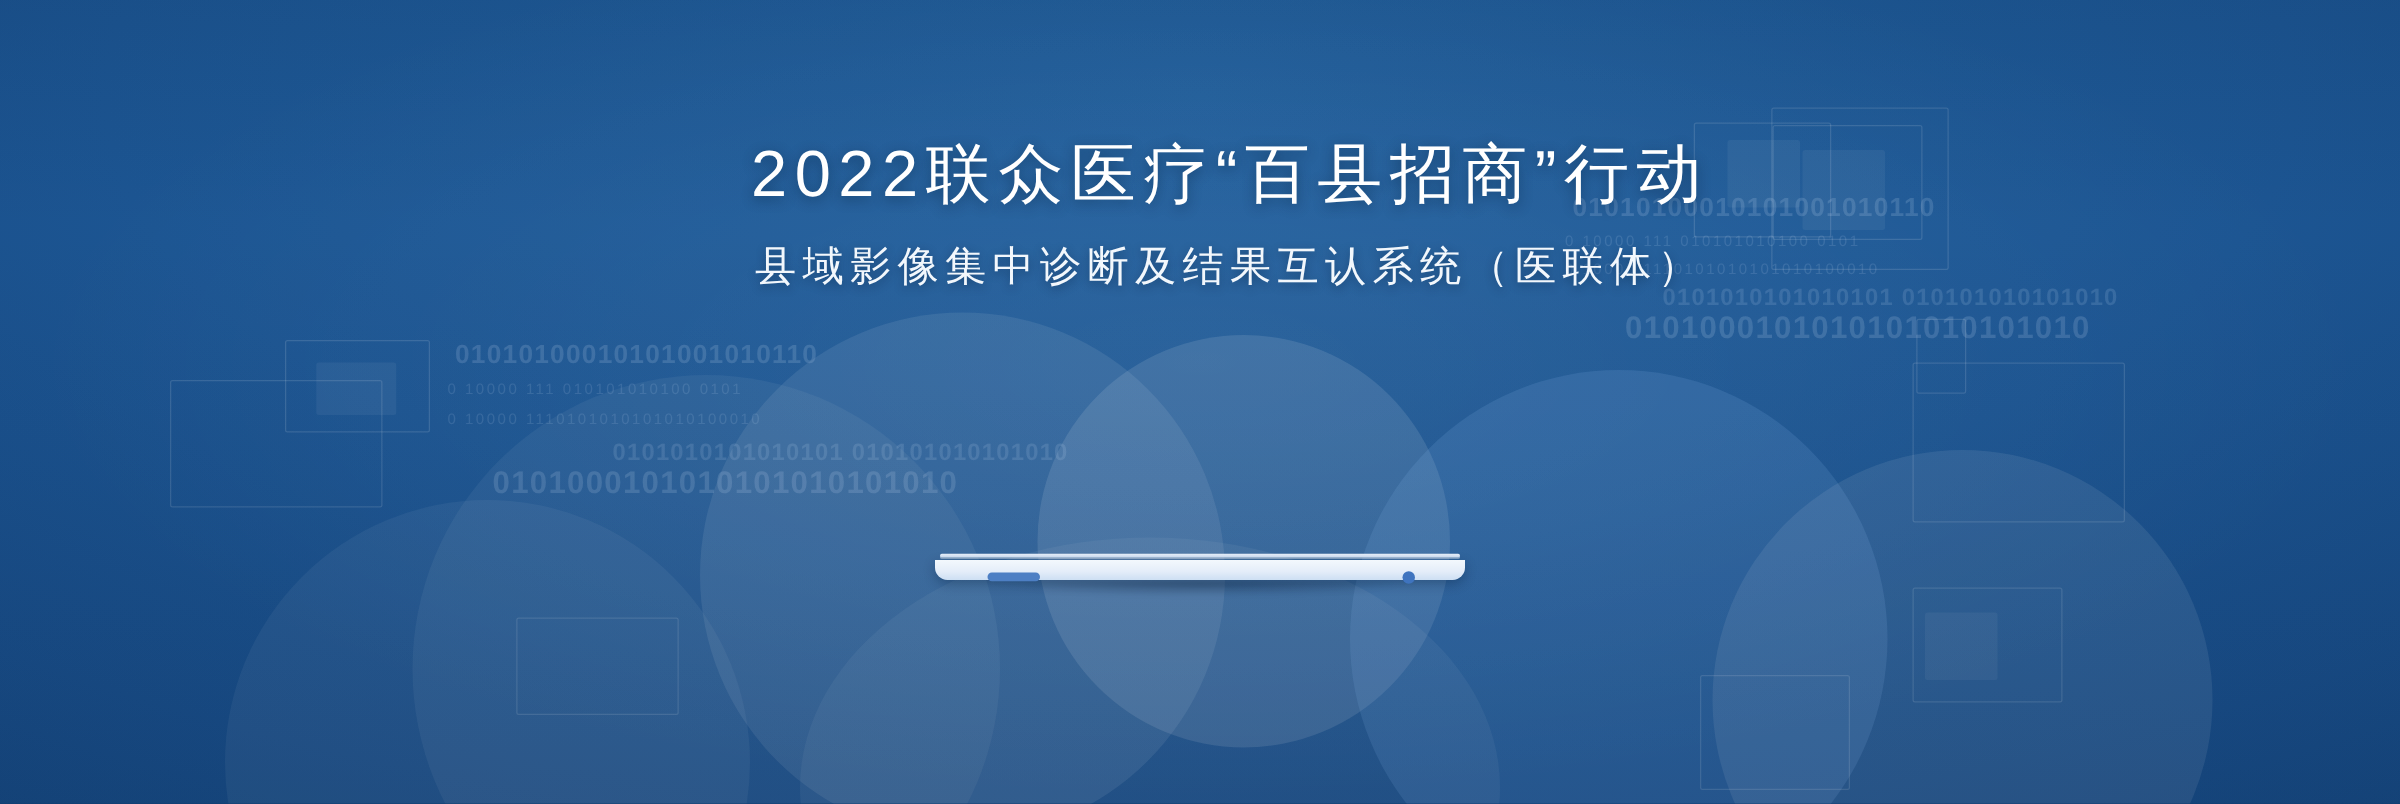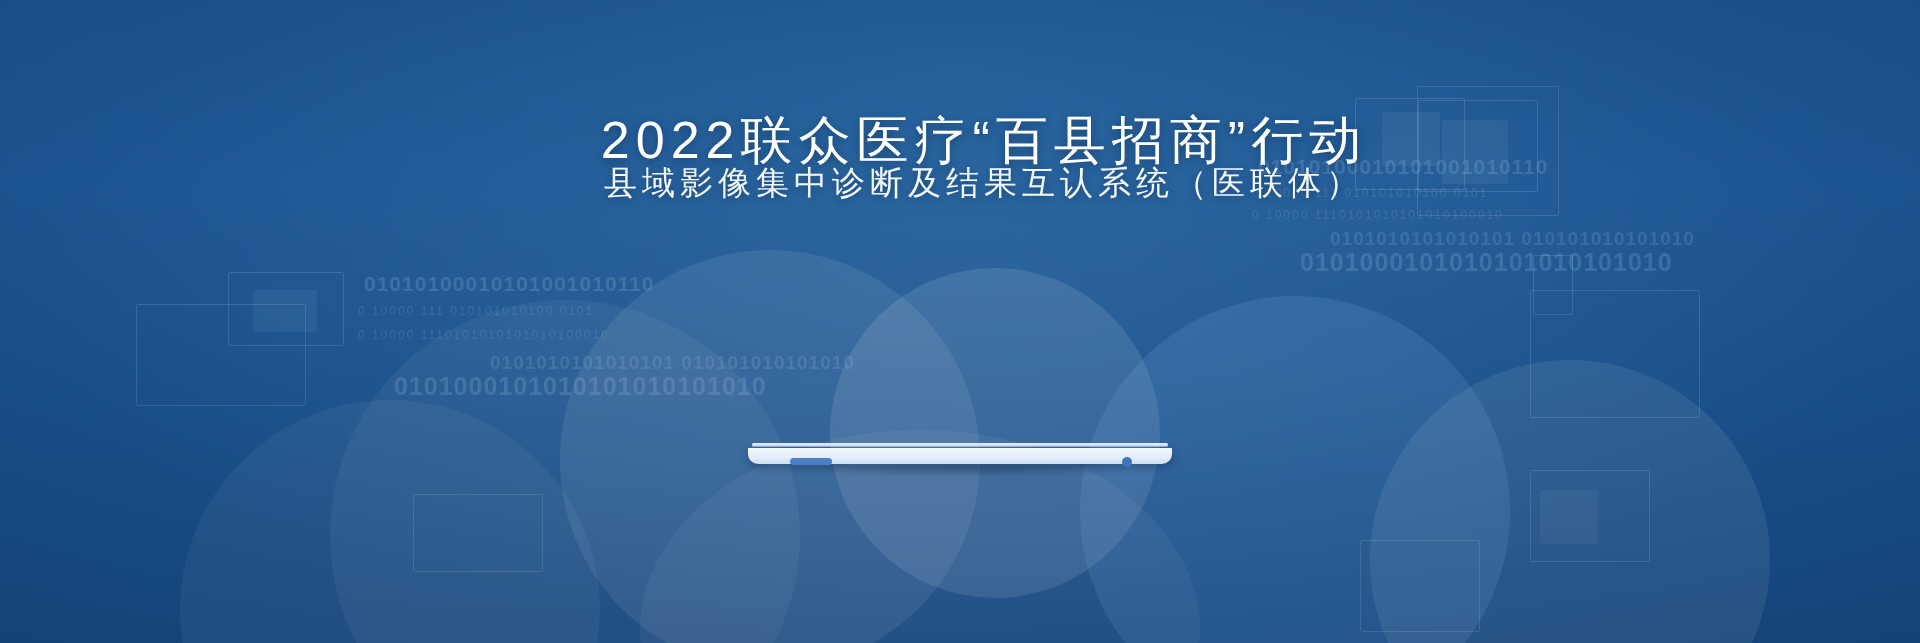--- a/index.html
+++ b/index.html
@@ -86,20 +86,21 @@
     color: #ffffff;
     font-size: 52px;
     line-height: 1;
     font-weight: 400;
     letter-spacing: 6px;
     text-shadow: 0 2px 10px rgba(4,26,52,0.45);
     white-space: nowrap;
   }
 
   .subhead {
+    margin-top: 30px;
     color: #f2f7fc;
     font-size: 33px;
     line-height: 1;
     font-weight: 400;
     letter-spacing: 5px;
     text-shadow: 0 2px 8px rgba(4,26,52,0.40);
     white-space: nowrap;
   }
 
   .cta {

